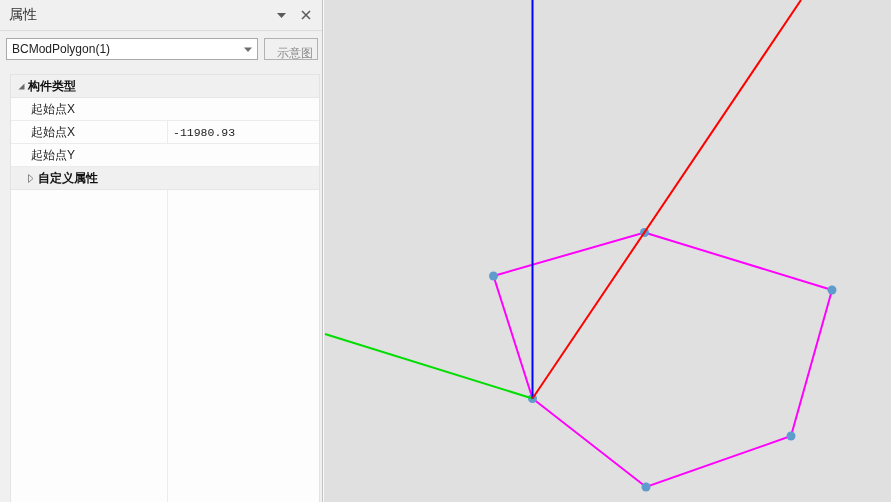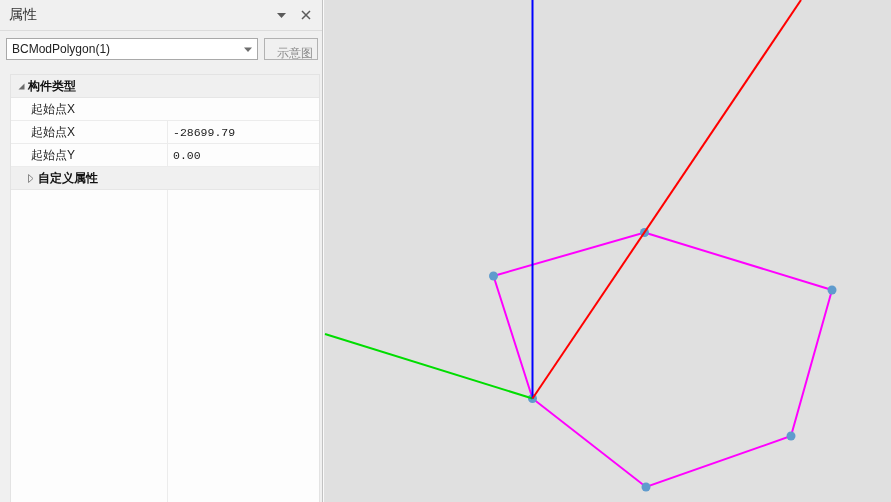--- a/index.html
+++ b/index.html
@@ -98,25 +98,24 @@
               </svg>
           </span>
           <span class="group-label">构件类型</span>
         </div>
 
         <div class="row">
           <div class="cell name">起始点X</div>
         </div>
         <div class="row">
           <div class="cell name">起始点X</div>
-          <div class="cell value">-28699.79</div>
+          <div class="cell value">-11980.93</div>
         </div>
         <div class="row">
           <div class="cell name">起始点Y</div>
-          <div class="cell value">0.00</div>
         </div>
 
 
         <div class="row group">
           <span class="expander indent">
             <svg width="6" height="9" viewBox="0 0 6 9">
                 <polygon points="0.5,0.5 5,4.5 0.5,8.5" fill="none" stroke="#8a8a8a" stroke-width="1"></polygon>
               </svg>
           </span>
           <span class="group-label">自定义属性</span>

